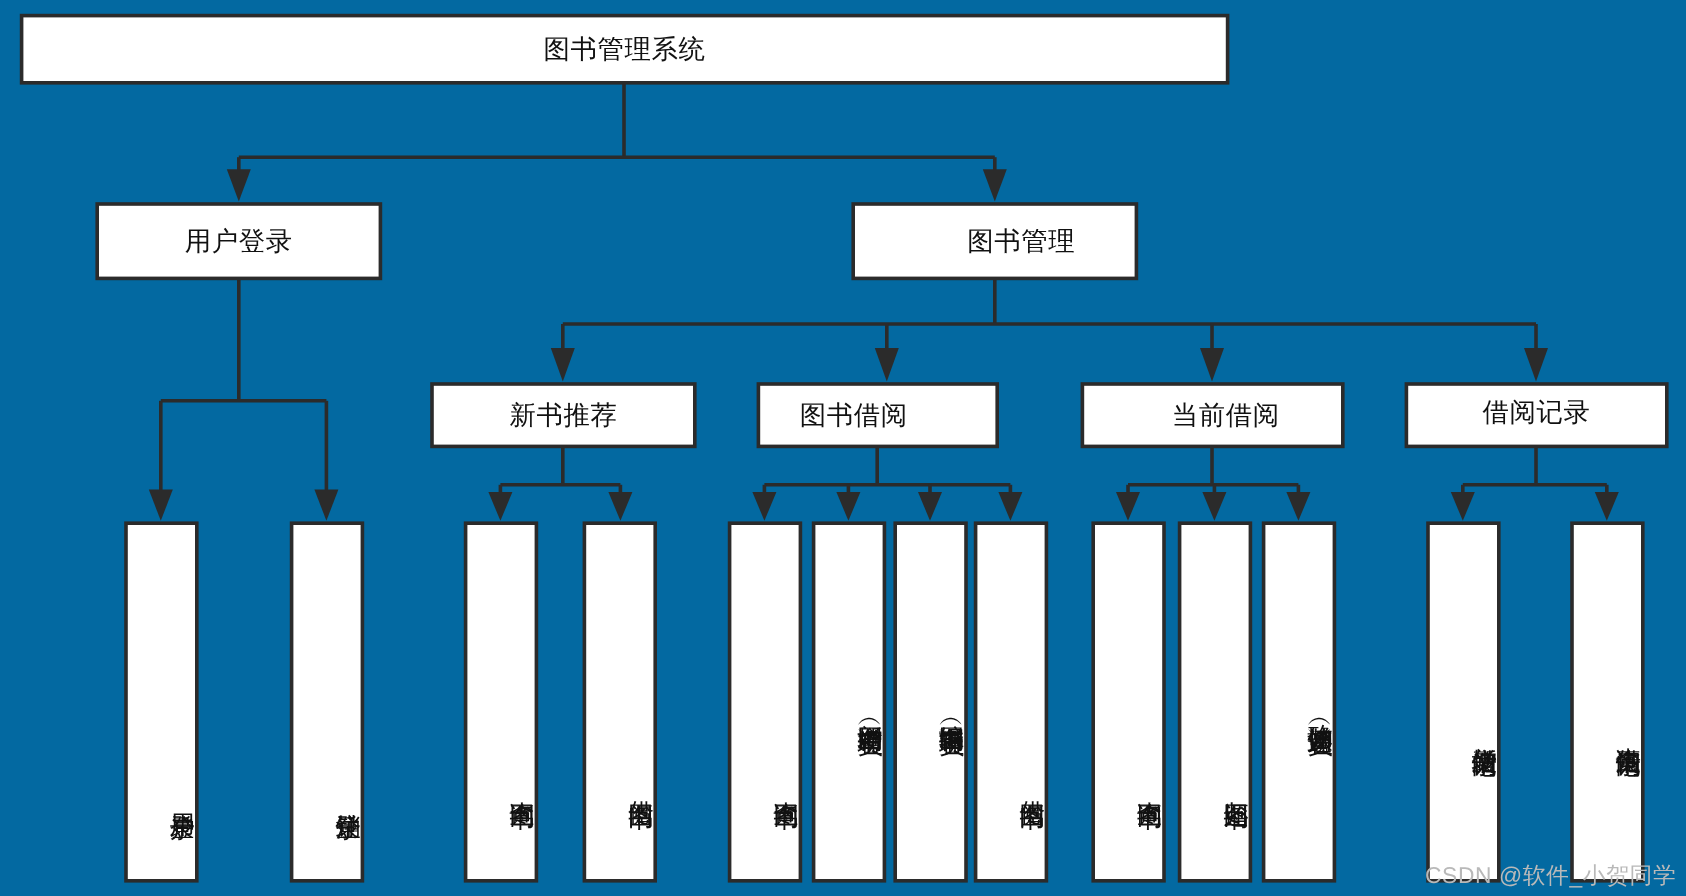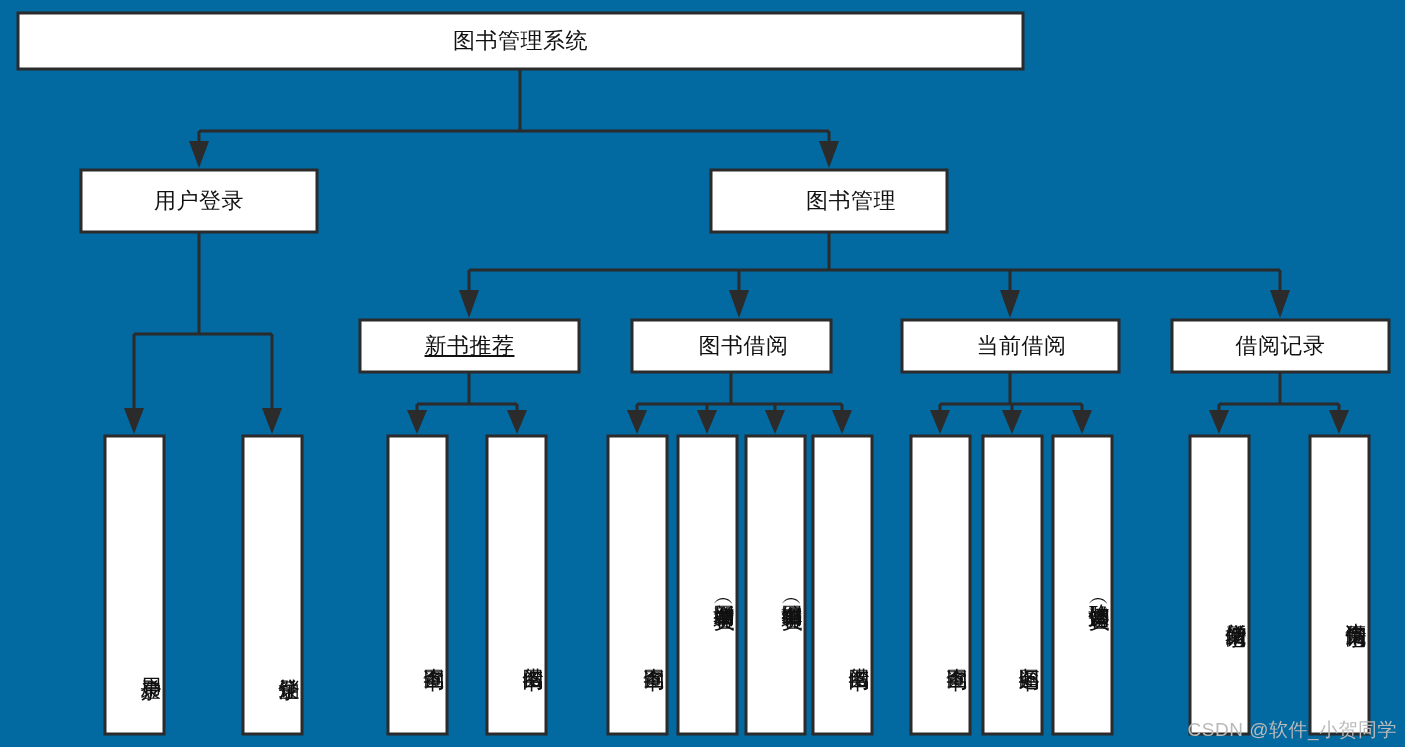--- a/index.html
+++ b/index.html
@@ -181,24 +181,24 @@
     <rect class="node-box" x="1053" y="436" width="59" height="298"></rect>
     <rect class="node-box" x="1190" y="436" width="59" height="298"></rect>
     <rect class="node-box" x="1310" y="436" width="59" height="298"></rect>
   </svg>
 
   <div class="node-label-h" style="left:18px; top:13px; width:1005px; height:56px;">图书管理系统</div>
 
   <div class="node-label-h" style="left:81px; top:170px; width:236px; height:62px;">用户登录</div>
   <div class="node-label-h" style="left:711px; top:170px; width:280px; height:62px;text-align:center;">图书管理</div>
 
-  <div class="node-label-h" style="left:360px; top:320px; width:219px; height:52px;text-decoration:underline;">新书推荐</div>
-  <div class="node-label-h" style="left:644px; top:320px; width:199px; height:52px;">图书借阅</div>
+  <div class="node-label-h" style="left:360px; top:320px; width:219px; height:52px;">新书推荐</div>
+  <div class="node-label-h" style="left:612px; top:320px; width:199px; height:52px;">图书借阅</div>
   <div class="node-label-h" style="left:902px; top:320px; width:239px; height:52px;">当前借阅</div>
-  <div class="node-label-h" style="left:1172px; top:320px; width:217px; height:52px;">借阅记录</div>
+  <div class="node-label-h" style="left:1172px; top:320px; width:217px; height:52px;font-family:Liberation Mono, monospace;">借阅记录</div>
 
   <div class="node-label-v" style="left:105px; top:436px; width:59px; height:298px; padding-top:78px;">用户登录</div>
   <div class="node-label-v" style="left:243px; top:436px; width:59px; height:298px; padding-top:78px;">注销登录</div>
   <div class="node-label-v" style="left:388px; top:436px; width:59px; height:298px; padding-top:68px;">查询图书</div>
   <div class="node-label-v" style="left:487px; top:436px; width:59px; height:298px; padding-top:68px;">借阅图书</div>
   <div class="node-label-v" style="left:608px; top:436px; width:59px; height:298px; padding-top:68px;">查询图书</div>
   <div class="node-label-v" style="left:678px; top:436px; width:59px; height:298px; padding-top:6px;">新增图书（管理员）</div>
   <div class="node-label-v" style="left:746px; top:436px; width:59px; height:298px; padding-top:6px;">编辑图书（管理员）</div>
   <div class="node-label-v" style="left:813px; top:436px; width:59px; height:298px; padding-top:68px;">借阅图书</div>
   <div class="node-label-v" style="left:911px; top:436px; width:59px; height:298px; padding-top:68px;">查询图书</div>

